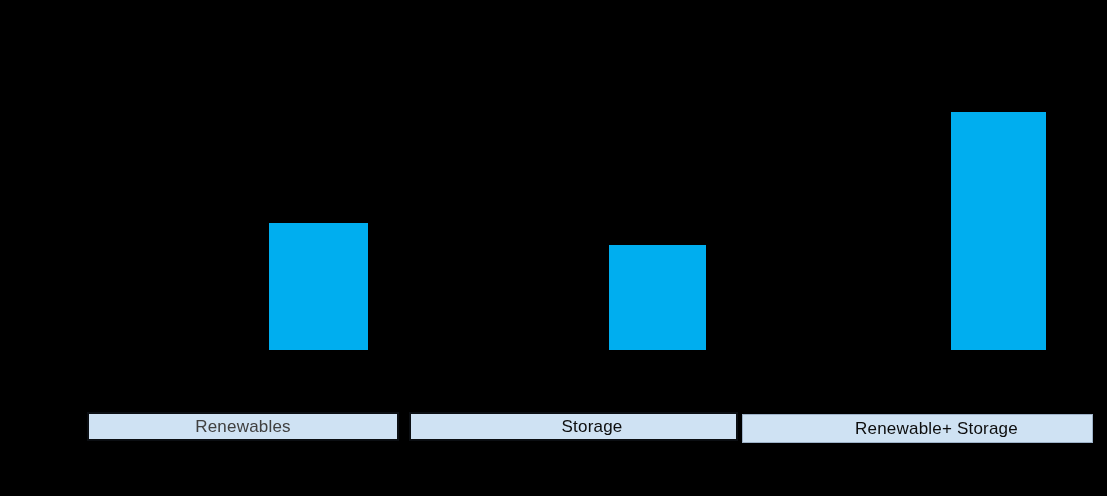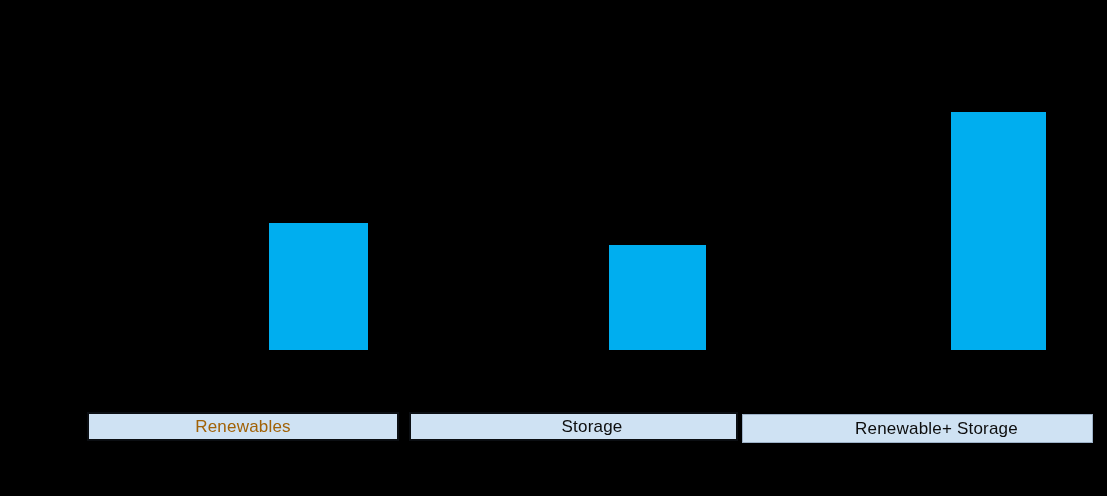--- a/index.html
+++ b/index.html
@@ -61,21 +61,21 @@
 <div id="chart-canvas" style="background: rgb(0, 0, 0);">
 
   <div id="plot-area">
 
   <div class="bar" style="left: 269px; width: 99px; top: 223px; height: 127px; background: rgb(0, 174, 239);"></div>
       <div class="bar" style="left: 609px; width: 97px; top: 245px; height: 105px; background: rgb(0, 174, 239);"></div>
       <div class="bar" style="left: 951px; width: 95px; top: 112px; height: 238px; background: rgb(0, 174, 239);"></div>
     </div>
 
   <div id="category-band">
-    <div class="band-cell cell-0" style="background: rgb(207, 226, 243); color: #a16207;">
+    <div class="band-cell cell-0" style="background: rgb(207, 226, 243); color: #404040;">
       <span>Renewables</span>
     </div>
     <div class="band-cell cell-1" style="background: rgb(207, 226, 243); color: rgb(13, 13, 13);">
       <span>Storage</span>
     </div>
     <div class="band-cell cell-2" style="background: rgb(207, 226, 243); color: rgb(13, 13, 13); padding-left: 38px;">
       <span>Renewable+ Storage</span>
     </div>
   </div>
 

